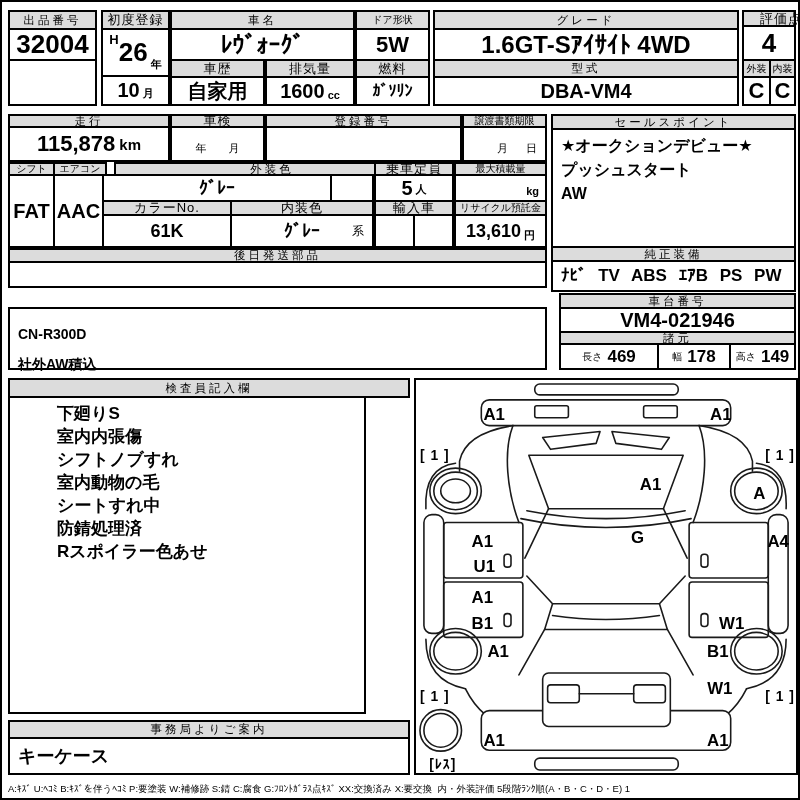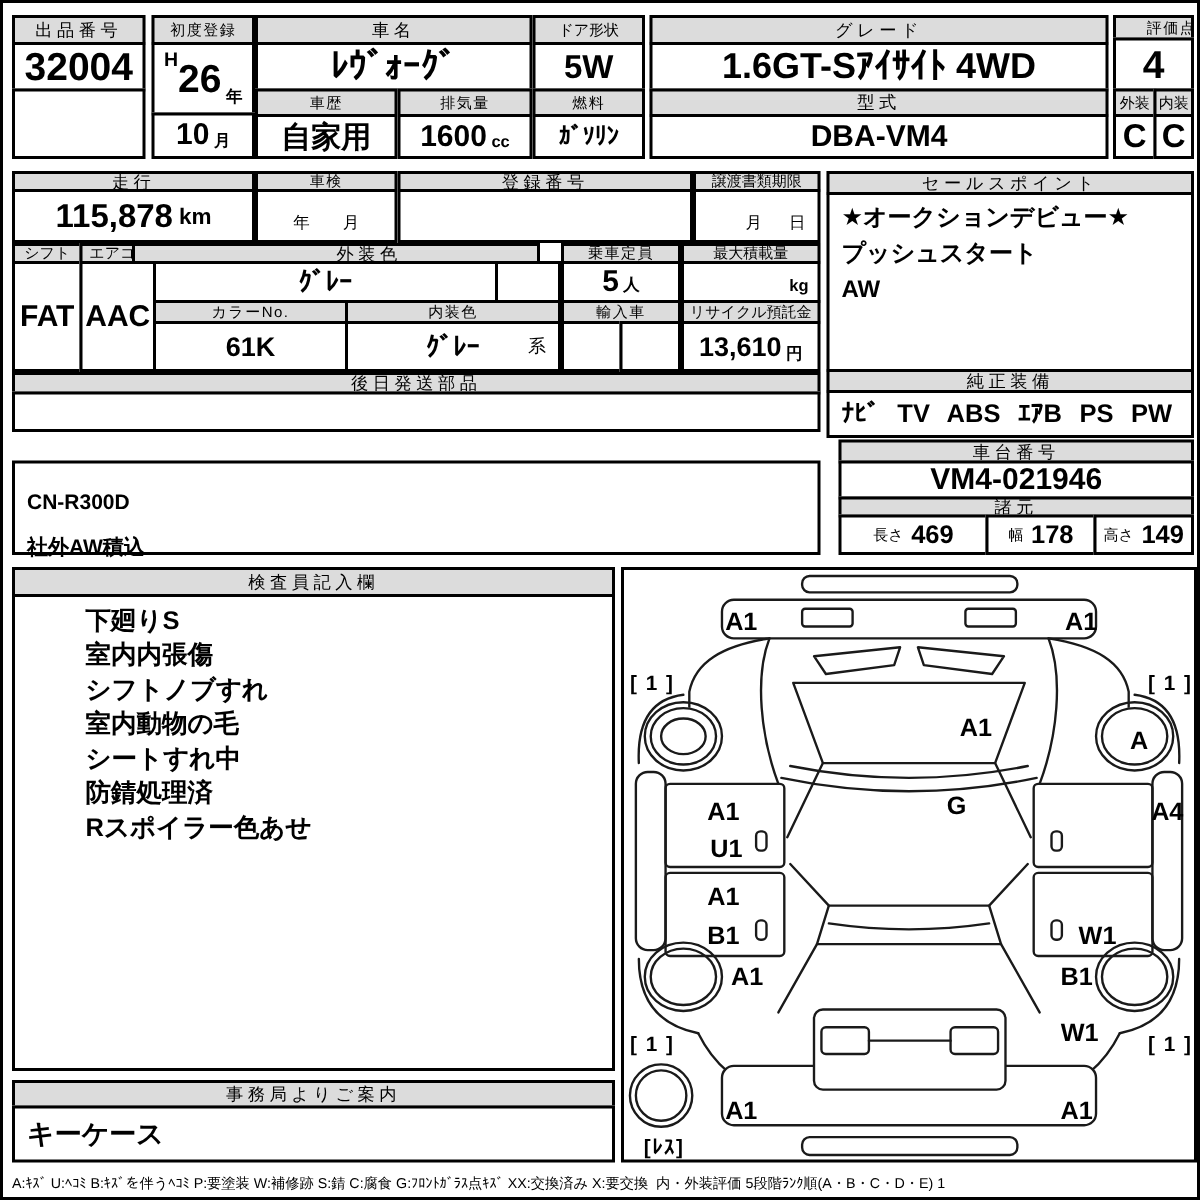--- a/index.html
+++ b/index.html
@@ -5,21 +5,21 @@
   html,body{margin:0;padding:0;background:#f0f0f0;}
   .sheet{
     position:relative;width:800px;height:800px;background:#fff;
     font-family:"Liberation Sans","DejaVu Sans",sans-serif;color:#000;
     border:2px solid #000;box-sizing:border-box;overflow:hidden;
   }
   .cell{position:absolute;border:2px solid #000;box-sizing:border-box;background:#fff;}
   .hdr{background:#dcdcdc;display:flex;align-items:center;justify-content:center;
        font-size:11.5px;letter-spacing:3px;white-space:nowrap;}
   .hdr.tight{letter-spacing:0;font-size:10px;}
-  .hdr.mid{letter-spacing:1px;font-size:10px;}
+  .hdr.mid{letter-spacing:1px;font-size:13px;}
   .val{display:flex;align-items:center;justify-content:center;font-weight:bold;white-space:nowrap;}
   .f26{font-size:26px;}.f24{font-size:24px;}.f22{font-size:22px;}.f20{font-size:20px;}
   .f18{font-size:18px;}.f17{font-size:17px;}.f16{font-size:16px;}
   .unit{font-size:11px;font-weight:bold;align-self:flex-end;padding-bottom:3px;margin-left:3px;}
   .sup{font-size:13px;font-weight:bold;align-self:flex-start;padding-top:2px;}
   .smalltxt{font-size:11px;font-weight:normal;}
   .leftpad{justify-content:flex-start;padding-left:8px;}
   .textbox{display:block;padding:4px 8px;}
   .textbox .line{font-weight:bold;font-size:16px;line-height:24px;white-space:nowrap;}
   .inspector-box .line{font-size:17px;line-height:23px;}
@@ -104,21 +104,21 @@
   <div class="cell val" style="left:460px;top:124px;width:85px;height:36px;gap:18px;align-items:flex-end;justify-content:flex-end;padding:0 8px 4px 0;">
     <span class="smalltxt">月</span>
     <span class="smalltxt">日</span>
   </div>
 
   <div class="cell hdr tight" style="left:6px;top:160px;width:47px;height:14px;">シフト</div>
   <div class="cell val f20" style="left:6px;top:172px;width:47px;height:74px;">FAT</div>
   <div class="cell hdr tight" style="left:51px;top:160px;width:54px;height:14px;">エアコン</div>
   <div class="cell val f20" style="left:51px;top:172px;width:51px;height:74px;text-align:center;">AAC</div>
 
-  <div class="cell hdr" style="left:86px;top:160px;width:272px;height:14px;padding-left:44px;">外装色</div>
+  <div class="cell hdr" style="left:112px;top:160px;width:272px;height:14px;padding-left:44px;">外装色</div>
   <div class="cell val f18" style="left:100px;top:172px;width:230px;height:28px;">ｸﾞﾚｰ</div>
   <div class="cell" style="left:328px;top:172px;width:44px;height:28px;"></div>
 
   <div class="cell hdr mid" style="left:372px;top:160px;width:80px;height:14px;">乗車定員</div>
   <div class="cell val" style="left:372px;top:172px;width:80px;height:28px;">
     <span class="f20">5</span>
     <span class="unit">人</span>
   </div>
 
   <div class="cell hdr tight" style="left:452px;top:160px;width:93px;height:14px;">最大積載量</div>
@@ -174,21 +174,21 @@
   <div class="cell spec" style="left:655px;top:341px;width:74px;height:27px;">
     <span class="lbl">幅</span>
     <span class="num">178</span>
   </div>
   <div class="cell spec" style="left:727px;top:341px;width:67px;height:27px;">
     <span class="lbl">高さ</span>
     <span class="num">149</span>
   </div>
 
   <div class="cell hdr" style="left:6px;top:376px;width:402px;height:20px;">検査員記入欄</div>
-  <div class="cell textbox inspector-box" style="left:6px;top:394px;width:402px;height:318px;padding-left:47px;">
+  <div class="cell textbox inspector-box" style="left:6px;top:394px;width:358px;height:318px;padding-left:47px;">
       <div class="line">下廻りS</div>
       <div class="line">室内内張傷</div>
       <div class="line">シフトノブすれ</div>
       <div class="line">室内動物の毛</div>
       <div class="line">シートすれ中</div>
       <div class="line">防錆処理済</div>
       <div class="line">Rスポイラー色あせ</div>
     </div>
 
   <div class="cell hdr" style="left:6px;top:718px;width:402px;height:19px;">事務局よりご案内</div>

